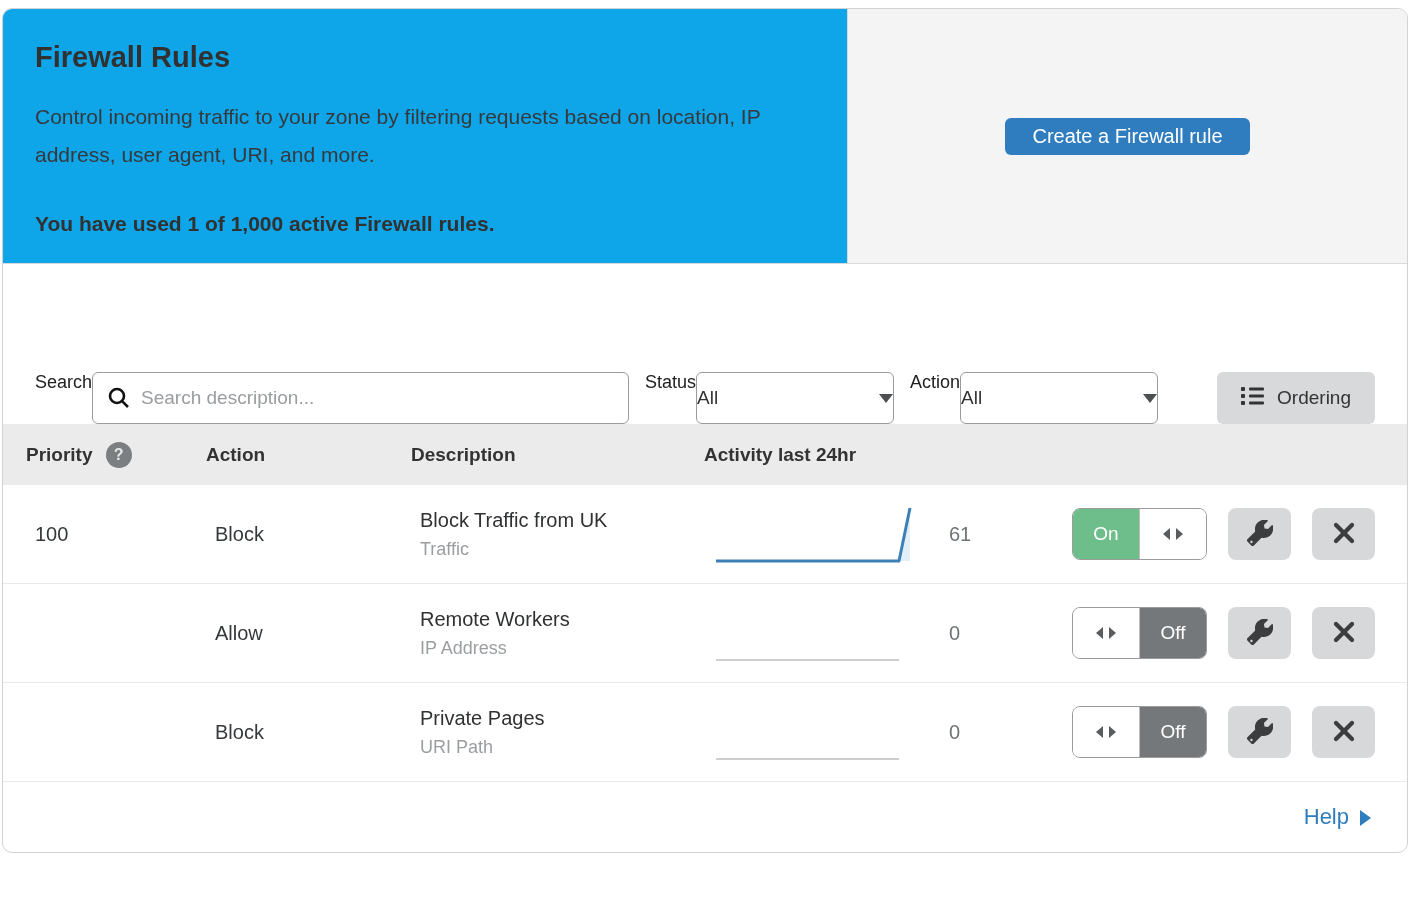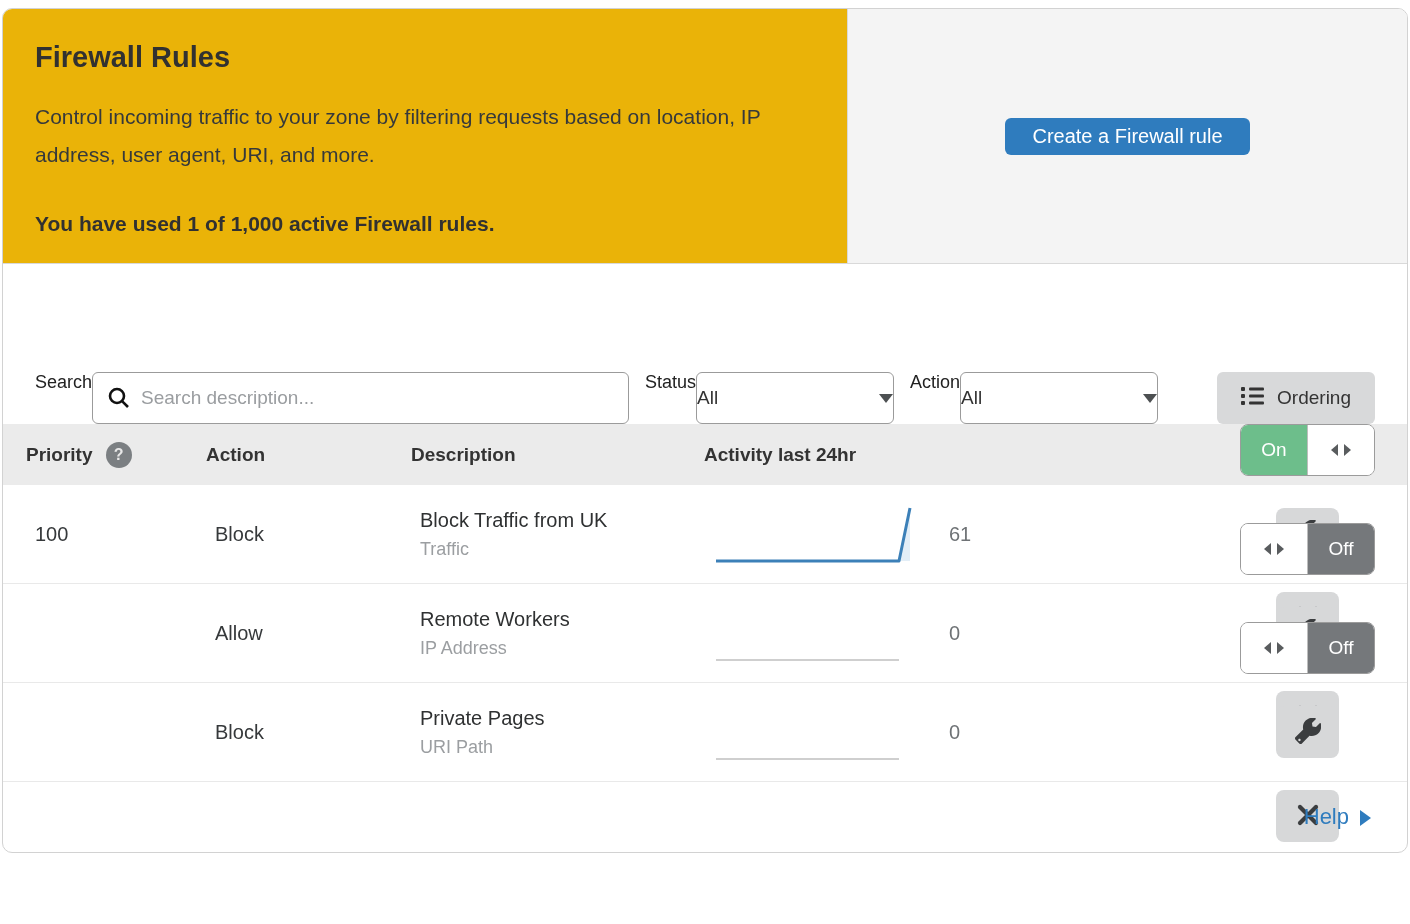--- a/index.html
+++ b/index.html
@@ -13,21 +13,21 @@
     margin: 8px 2px 6px 2px;
     border: 1px solid #d2d2d2;
     border-radius: 10px;
     overflow: hidden;
     background: #fff;
   }
 
   
   .header { display: flex; height: 255px; border-bottom: 1px solid #d9d9d9; }
   .header-left {
-    width: 845px; padding: 24px 32px; border-right: 1px solid #d9d9d9; background: #eab308;
+    width: 845px; padding: 24px 32px; border-right: 1px solid #d9d9d9; background: #0ea5e9;
   }
   .page-title { font-size: 29px; font-weight: bold; color: #313131; margin: 8px 0 24px 0; }
   .page-desc { font-size: 21px; color: #36393b; line-height: 38px; margin: 0 0 38px 0; max-width: 770px; }
   .usage-note { font-size: 21px; font-weight: bold; color: #313131; margin: 0; }
   .header-right { flex: 1; background: #f4f4f4; display: flex; align-items: center; justify-content: center; }
   .create-btn {
     background: #2f7cbe; color: #fff; border: none; border-radius: 6px;
     font-size: 20px; padding: 7px 27px; cursor: pointer;
     font-family: inherit;
   }
@@ -75,21 +75,21 @@
     border-bottom: 1px solid #e9e9e9; background: #fff; padding-left: 32px;
   }
   .c-priority { width: 180px; font-size: 20px; color: #36393b; }
   .c-action   { width: 205px; font-size: 20px; color: #36393b; }
   .c-desc     { width: 293px; }
   .desc-title { font-size: 20px; color: #2f3132; margin-bottom: 7px; }
   .desc-sub   { font-size: 18px; color: #9b9ea1; }
   .c-activity { display: flex; align-items: center; }
   .sparkline  { width: 200px; height: 72px; }
   .count      { margin-left: 36px; font-size: 20px; color: #6f7376; min-width: 34px; }
-  .c-controls { margin-left: auto; display: flex; align-items: center; gap: 32px; padding-right: 32px; flex-direction: column; }
+  .c-controls { margin-left: auto; display: flex; align-items: center; gap: 21px; padding-right: 32px; }
 
   
   .toggle {
     display: flex; width: 135px; height: 52px; border: 1px solid #9b9b9b;
     border-radius: 8px; overflow: hidden; background: #fff; cursor: pointer;
   }
   .seg { flex: 1; display: flex; align-items: center; justify-content: center; font-size: 19px; }
   .seg.lab.on  { background: #6dbe8b; color: #fff; }
   .seg.lab.off { background: #75787b; color: #fff; }
   .seg.knob { background: #fff; gap: 6px; }

